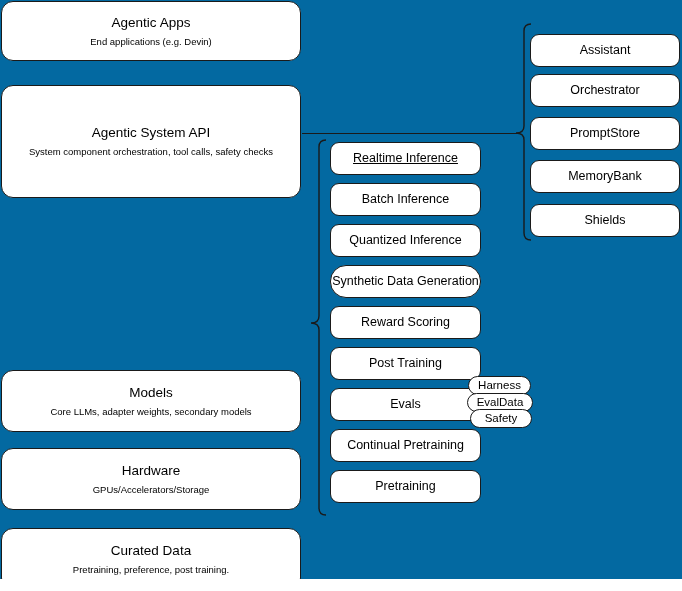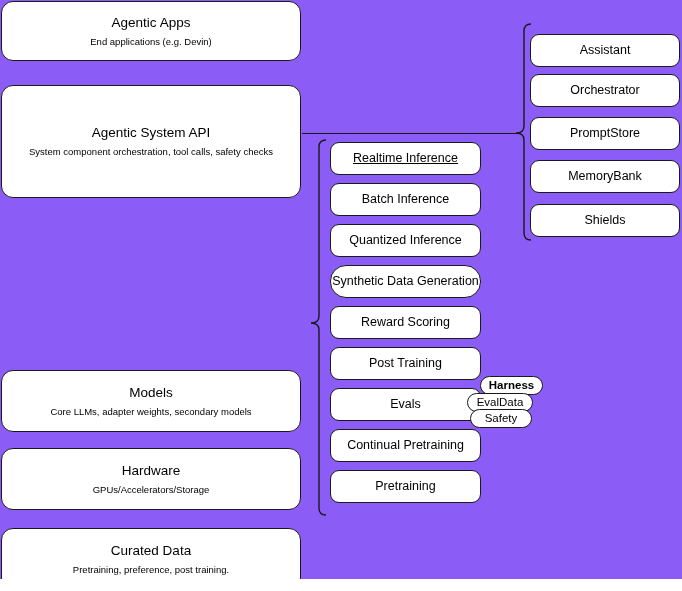--- a/index.html
+++ b/index.html
@@ -8,21 +8,21 @@
     background: #ffffff;
   }
   body {
     font-family: "Liberation Sans", sans-serif;
     -webkit-font-smoothing: antialiased;
   }
   #canvas {
     position: relative;
     width: 682px;
     height: 579px;
-    background: #8b5cf6;
+    background: #0369a1;
     overflow: hidden;
   }
   
   .layer-box {
     position: absolute;
     box-sizing: border-box;
     border: 1px solid #1a1a1a;
     border-radius: 12px;
     background: #ffffff;
     display: flex;
@@ -156,21 +156,21 @@
   <div class="cap-box" style="left:330px; top:388px; width:151px; height:33px;">
     <span class="cap-label">Evals</span>
   </div>
   <div class="cap-box" style="left:330px; top:429px; width:151px; height:33px;">
     <span class="cap-label">Continual Pretraining</span>
   </div>
   <div class="cap-box" style="left:330px; top:470px; width:151px; height:33px;">
     <span class="cap-label">Pretraining</span>
   </div>
 
-  <div class="badge" style="left:480px; top:376px; width:63px; height:19px;font-weight:bold;">
+  <div class="badge" style="left:468px; top:376px; width:63px; height:19px;">
     <span class="badge-label">Harness</span>
   </div>
   <div class="badge" style="left:467px; top:393px; width:66px; height:19px;">
     <span class="badge-label">EvalData</span>
   </div>
   <div class="badge" style="left:470px; top:409px; width:62px; height:19px;">
     <span class="badge-label">Safety</span>
   </div>
 
   <div class="cap-box" style="left:530px; top:34px; width:150px; height:33px;">

